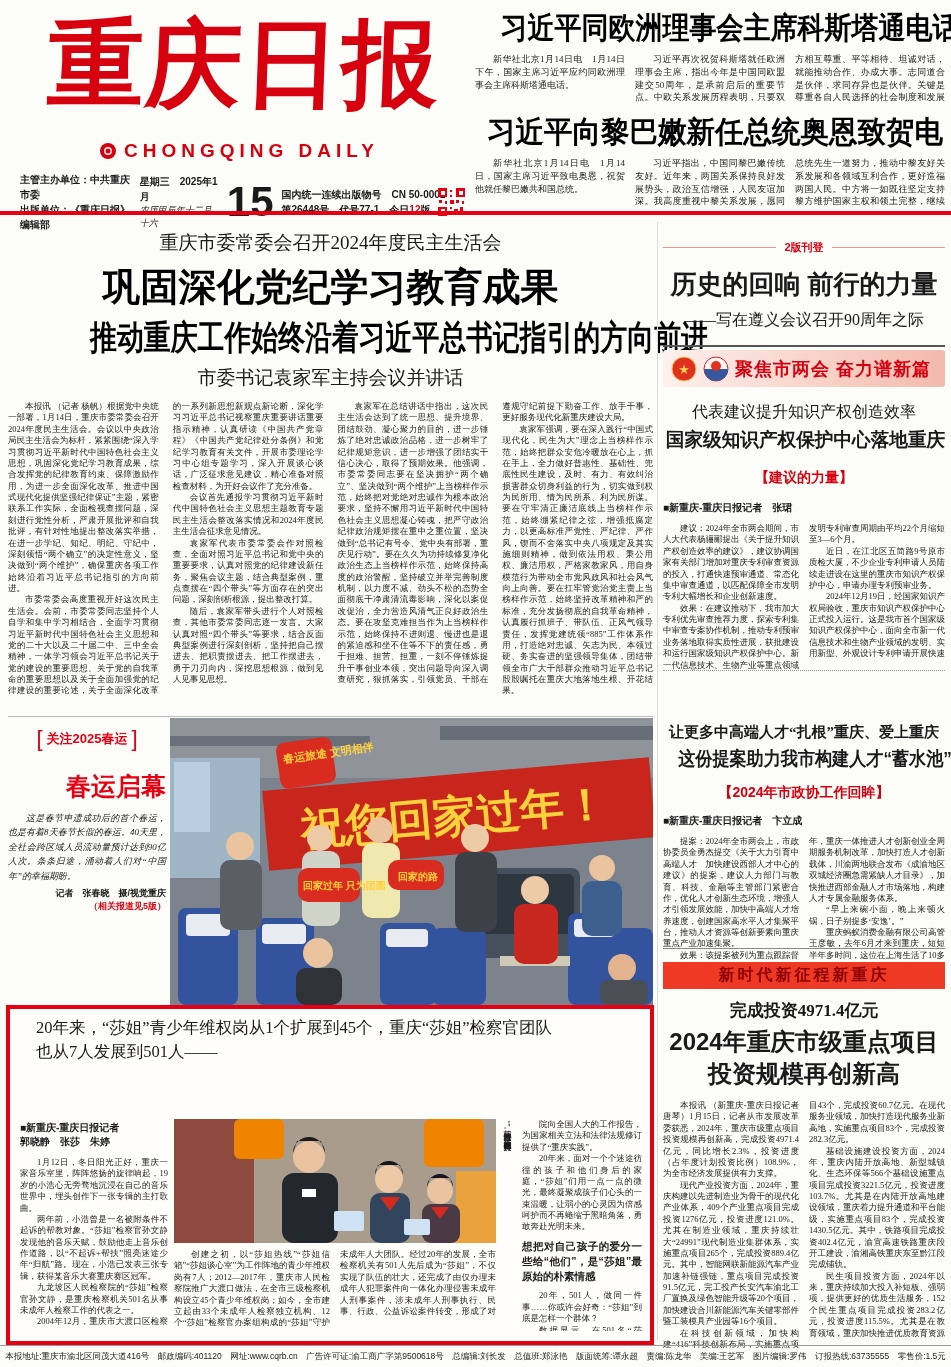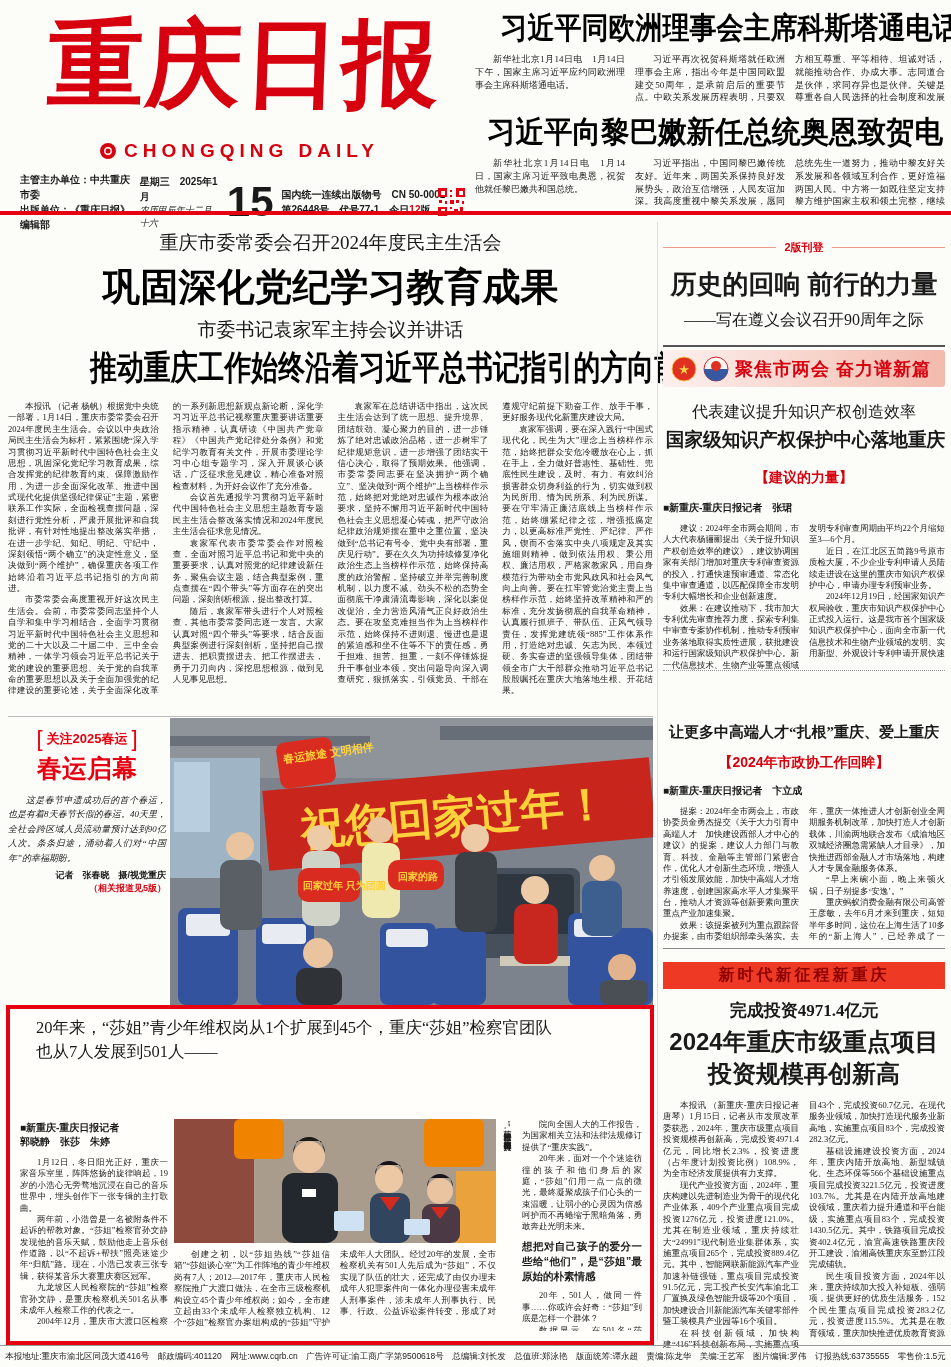--- a/index.html
+++ b/index.html
@@ -124,42 +124,42 @@
         <p>新华社北京1月14日电　1月14日，国家主席习近平致电奥恩，祝贺他就任黎巴嫩共和国总统。</p>
         <p>习近平指出，中国同黎巴嫩传统友好。近年来，两国关系保持良好发展势头，政治互信增强，人民友谊加深。我高度重视中黎关系发展，愿同总统先生一道努力，推动中黎友好关系发展和各领域互利合作，更好造福两国人民。中方将一如既往坚定支持黎方维护国家主权和领土完整，继续为黎方发展经济、改善民生提供力所能及的帮助。</p>
       </div>
   </div>
 </div>
 <div class="abs" id="page-rule"></div>
 
 <div class="abs" style="left:8px;top:222px;width:645px;height:494px;">
   <div class="center serif" id="lead-kicker" style="margin-top:8px;">重庆市委常委会召开2024年度民主生活会</div>
   <div class="center lead-title nowrap" style="font-size:38px;margin-top:6px;">巩固深化党纪学习教育成果</div>
+  <div class="center" style="margin-top:2px;"><span class="stretch lead-title" style="font-size:34px;transform:scaleX(0.79);">推动重庆工作始终沿着习近平总书记指引的方向前进</span></div>
   <div class="center serif" style="font-size:19px;margin-top:4px;">市委书记袁家军主持会议并讲话</div>
-  <div class="center" style="margin-top:2px;"><span class="stretch lead-title" style="font-size:34px;transform:scaleX(0.79);">推动重庆工作始终沿着习近平总书记指引的方向前进</span></div>
   <div class="story-cols cols4 body-xs plist" style="height:318px;margin-top:10px;column-gap:14px;">
       <p>本报讯 （记者 杨帆）根据党中央统一部署，1月14日，重庆市委常委会召开2024年度民主生活会。会议以中央政治局民主生活会为标杆，紧紧围绕“深入学习贯彻习近平新时代中国特色社会主义思想，巩固深化党纪学习教育成果，综合发挥党的纪律教育约束、保障激励作用，为进一步全面深化改革、推进中国式现代化提供坚强纪律保证”主题，紧密联系工作实际，全面检视查摆问题，深刻进行党性分析，严肃开展批评和自我批评，有针对性地提出整改落实举措，在进一步学纪、知纪、明纪、守纪中，深刻领悟“两个确立”的决定性意义，坚决做到“两个维护”，确保重庆各项工作始终沿着习近平总书记指引的方向前进。</p>
       <p>市委常委会高度重视开好这次民主生活会。会前，市委常委同志坚持个人自学和集中学习相结合，全面学习贯彻习近平新时代中国特色社会主义思想和党的二十大以及二十届二中、三中全会精神，一体学习领会习近平总书记关于党的建设的重要思想、关于党的自我革命的重要思想以及关于全面加强党的纪律建设的重要论述，关于全面深化改革的一系列新思想新观点新论断，深化学习习近平总书记视察重庆重要讲话重要指示精神，认真研读《中国共产党章程》《中国共产党纪律处分条例》和党纪学习教育有关文件，开展市委理论学习中心组专题学习，深入开展谈心谈话，广泛征求意见建议，精心准备对照检查材料，为开好会议作了充分准备。</p>
       <p>会议首先通报学习贯彻习近平新时代中国特色社会主义思想主题教育专题民主生活会整改落实情况和2024年度民主生活会征求意见情况。</p>
       <p>袁家军代表市委常委会作对照检查，全面对照习近平总书记和党中央的重要要求，认真对照党的纪律建设新任务，聚焦会议主题，结合典型案例，重点查摆在“四个带头”等方面存在的突出问题，深刻剖析根源，提出整改打算。</p>
       <p>随后，袁家军带头进行个人对照检查，其他市委常委同志逐一发言。大家认真对照“四个带头”等要求，结合反面典型案例进行深刻剖析，坚持把自己摆进去、把职责摆进去、把工作摆进去，勇于刀刃向内，深挖思想根源，做到见人见事见思想。</p>
       <p>袁家军在总结讲话中指出，这次民主生活会达到了统一思想、提升境界、团结鼓劲、凝心聚力的目的，进一步锤炼了绝对忠诚政治品格，进一步树牢了纪律规矩意识，进一步增强了团结实干信心决心，取得了预期效果。他强调，市委常委同志要在坚决拥护“两个确立”、坚决做到“两个维护”上当榜样作示范，始终把对党绝对忠诚作为根本政治要求，坚持不懈用习近平新时代中国特色社会主义思想凝心铸魂，把严守政治纪律政治规矩摆在重中之重位置，坚决做到“总书记有号令、党中央有部署，重庆见行动”。要在久久为功持续修复净化政治生态上当榜样作示范，始终保持高度的政治警醒，坚持破立并举完善制度机制，以力度不减、劲头不松的态势全面彻底干净肃清流毒影响，深化以案促改促治，全力营造风清气正良好政治生态。要在攻坚克难担当作为上当榜样作示范，始终保持不进则退、慢进也是退的紧迫感和坐不住等不下的责任感，勇于担难、担苦、担重，一刻不停锤炼提升干事创业本领，突出问题导向深入调查研究，狠抓落实，引领党员、干部在遵规守纪前提下勤奋工作、放手干事，更好服务现代化新重庆建设大局。</p>
       <p>袁家军强调，要在深入践行“中国式现代化，民生为大”理念上当榜样作示范，始终把群众安危冷暖放在心上，抓在手上，全力做好普惠性、基础性、兜底性民生建设，及时、有力、有效纠治损害群众切身利益的行为，切实做到权为民所用、情为民所系、利为民所谋。要在守牢清正廉洁底线上当榜样作示范，始终绷紧纪律之弦，增强抵腐定力，以更高标准严党性、严纪律、严作风，锲而不舍落实中央八项规定及其实施细则精神，做到依法用权、秉公用权、廉洁用权，严格家教家风，用自身模范行为带动全市党风政风和社会风气向上向善。要在扛牢管党治党主责上当榜样作示范，始终坚持改革精神和严的标准，充分发扬彻底的自我革命精神，认真履行抓班子、带队伍、正风气领导责任，发挥党建统领“885”工作体系作用，打造绝对忠诚、矢志为民、本领过硬、务实奋进的坚强领导集体，团结带领全市广大干部群众推动习近平总书记殷殷嘱托在重庆大地落地生根、开花结果。</p>
     </div>
 </div>
 <div class="abs" style="left:8px;top:716px;width:645px;border-top:1px solid #bbb;"></div>
 <div class="abs" style="left:657px;top:222px;height:1118px;border-left:1px solid #ddd;"></div>
 
 <div class="abs" style="left:8px;top:726px;width:158px;height:278px;">
   <div id="cy-tag">
       <span class="brk">[</span>
       <span>关注2025春运</span>
       <span class="brk">]</span>
     </div>
-  <div class="center" id="cy-title" style="margin-top:0;">春运启幕</div>
+  <div class="center" id="cy-title" style="margin-top:18px;text-align:right;">春运启幕</div>
   <div class="kai plist" style="font-size:9px;line-height:1.6;margin-top:8px;text-align:justify;">
       <p>这是春节申遗成功后的首个春运，也是有着8天春节长假的春运。40天里，全社会跨区域人员流动量预计达到90亿人次。条条归途，涌动着人们对“中国年”的幸福期盼。</p>
     </div>
   <div style="font-size:9px;text-align:right;margin-top:4px;font-weight:bold;">记者　张春晓　摄/视觉重庆</div>
   <div class="red" style="font-size:9px;text-align:right;font-weight:bold;">（相关报道见5版）</div>
 </div>
 
 <svg class="abs" style="left:170px;top:718px;" width="483" height="287" viewBox="0 0 483 287">
   <rect width="483" height="287" fill="#7d838c"></rect>
   <rect width="483" height="60" fill="#8f949b"></rect>
@@ -255,20 +255,21 @@
           <p>效果：在建议推动下，我市加大专利优先审查推荐力度，探索专利集中审查专案协作机制，推动专利预审业务落地取得实质性进展，获批建设和运行国家级知识产权保护中心。新一代信息技术、生物产业等重点领域发明专利审查周期由平均22个月缩短至3—6个月。</p>
           <p>近日，在江北区五简路9号原市质检大厦，不少企业专利申请人员陆续走进设在这里的重庆市知识产权保护中心，申请办理专利预审业务。</p>
         </div>
       <p class="jp"><span>2024年12月19日，经国家知识产权局验收，重庆市知识产权保护中心正式投入运行。这是我市首个国家级知识产权保护中心，面向全市新一代信息技术和生物产业领域的发明、实用新型、外观设计专利申请开展快速预审服务，极大缩短了专利审查周期。</span></p>
     </div>
   </div>
   <div class="dotted abs" style="left:0;top:448px;width:282px;"></div>
 
   <div class="abs" style="left:0;top:464px;width:282px;">
     <div class="center serif" style="font-size:15px;font-weight:bold;margin-top:37px;">让更多中高端人才“扎根”重庆、爱上重庆</div>
+    <div class="center nowrap" style="font-weight:900;margin-top:4px;"><span class="stretch" style="font-size:19px;transform:scaleX(0.9)">这份提案助力我市构建人才“蓄水池”</span></div>
     <div class="sec-tag" style="margin-top:12px;">【2024年市政协工作回眸】</div>
     <div class="byline" style="margin-top:12px;">■新重庆-重庆日报记者　卞立成</div>
     <div class="story-cols cols2 body-xs plist" style="height:138px;margin-top:8px;">
       <div>
           <p>提案：2024年全市两会上，市政协委员金勇杰提交《关于大力引育中高端人才　加快建设西部人才中心的建议》的提案，建议人力部门与教育、科技、金融等主管部门紧密合作，优化人才创新生态环境，增强人才引领发展效能，加快中高端人才培养速度，创建国家高水平人才集聚平台，推动人才资源等创新要素向重庆重点产业加速集聚。</p>
           <p>效果：该提案被列为重点跟踪督办提案，由市委组织部牵头落实。去年，重庆一体推进人才创新创业全周期服务机制改革，加快打造人才创新载体，川渝两地联合发布《成渝地区双城经济圈急需紧缺人才目录》，加快推进西部金融人才市场落地，构建人才专属金融服务体系。</p>
           <p>“早上来碗小面，晚上来顿火锅，日子别提多‘安逸’。”</p>
         </div>
       <p class="jp"><span>重庆蚂蚁消费金融有限公司高管王彦敏，去年6月才来到重庆，短短半年多时间，这位在上海生活了10多年的“新上海人”，已经养成了一个“重庆胃”。不仅如此，她的社保、公积金、养老保险等也一同转到了重庆。</span></p>
     </div>

